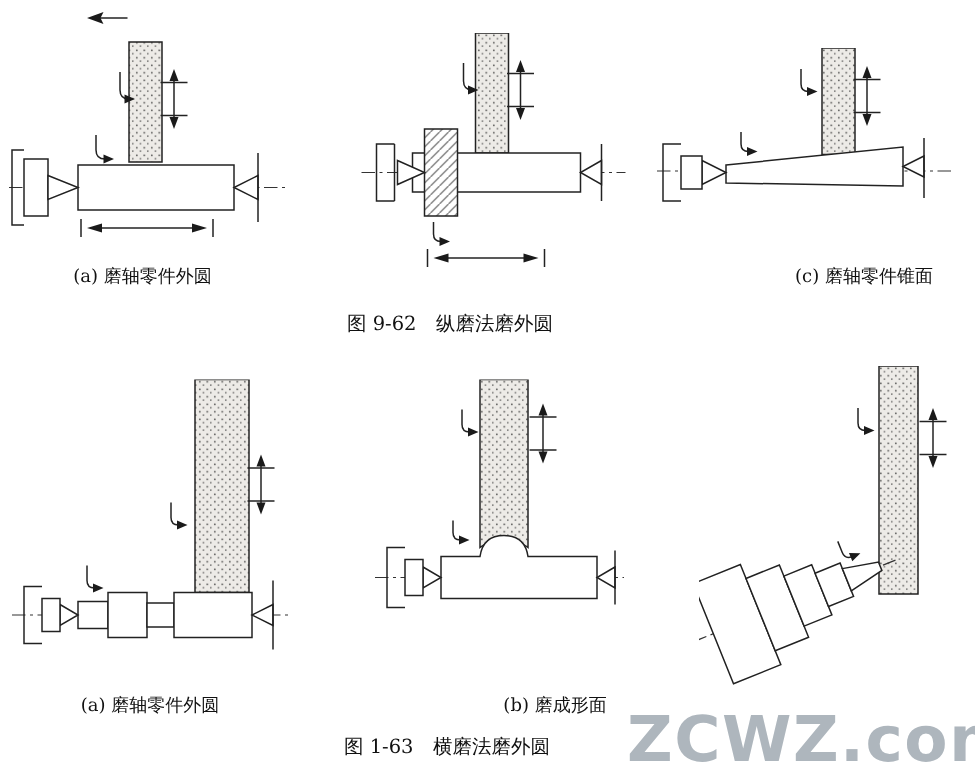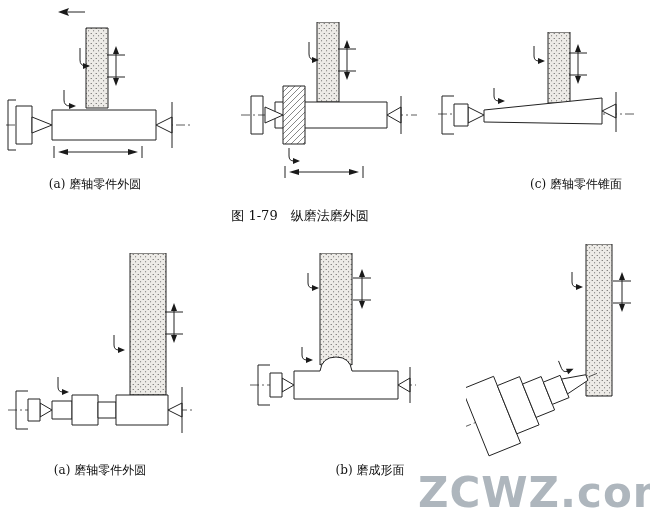--- a/index.html
+++ b/index.html
@@ -186,21 +186,21 @@
     </g>
     <g>
       <path class="ink" d="M66 56 v8 q0 5 5 5"></path>
       <polygon class="head" points="77,69 70,66 70,72"></polygon>
     </g>
   </svg>
 
   <div class="sublabel" style="left:95px;top:176px;">(a) 磨轴零件外圆</div>
   <div class="sublabel" style="left:540px;top:176px;margin-left:36px;">(c) 磨轴零件锥面</div>
 
-  <div class="caption" style="left:300px;top:207px;">图 1-79　纵磨法磨外圆</div>
+  <div class="caption" style="left:300px;top:207px;">图 9-62　纵磨法磨外圆</div>
 
   <svg class="abs" style="left:2px;top:253px;" width="195" height="200" viewBox="0 0 195 200">
     <defs>
       <pattern id="stp4" width="5" height="5" patternUnits="userSpaceOnUse">
         <rect width="5" height="5" fill="#edebe7"></rect>
         <circle cx="1.2" cy="1.5" r="0.55" fill="#444"></circle>
         <circle cx="3.6" cy="3.8" r="0.5" fill="#444"></circle>
       </pattern>
     </defs>
     <g>
@@ -316,16 +316,17 @@
       <g>
         <path class="ink" d="M84 124 v8 q0 5 5 5"></path>
         <polygon class="head" points="95,137 88,134 88,140"></polygon>
       </g>
     </g>
   </svg>
 
   <div class="sublabel" style="left:100px;top:462px;">(a) 磨轴零件外圆</div>
   <div class="sublabel" style="left:330px;top:462px;margin-left:40px;">(b) 磨成形面</div>
 
+  <div class="caption" style="left:298px;top:489px;">图 1-63　横磨法磨外圆</div>
 
   <div class="watermark">ZCWZ.com</div>
 
 </div>
 
 </body></html>

